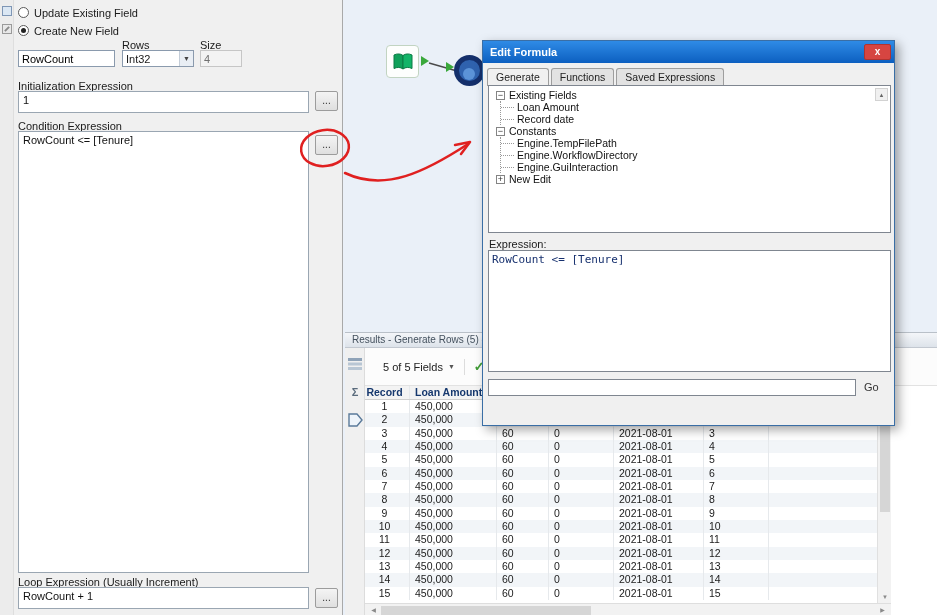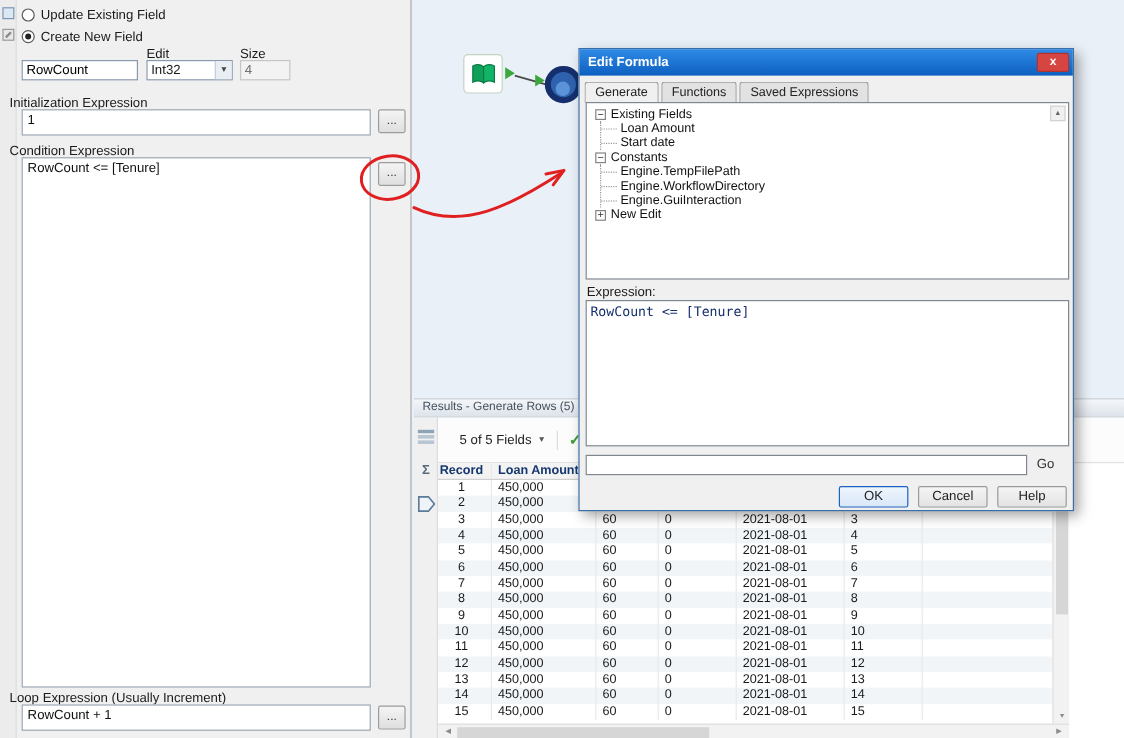--- a/index.html
+++ b/index.html
@@ -29,21 +29,21 @@
   .radio .dot { position:absolute; left:2px; top:2px; width:5px; height:5px; border-radius:50%; background:#222; }
   .flabel { font-size:11px; color:#1a1a1a; white-space:nowrap; }
   .lbl-type { position:absolute; left:122px; top:39px; }
   .lbl-size { position:absolute; left:200px; top:39px; }
   .tinput { position:absolute; border:1px solid #8a9aad; background:#fff; font-size:11px; padding:1px 3px; height:17px; font-family:"Liberation Sans", sans-serif; line-height:13px; }
   .name-input { left:18px; top:50px; width:97px; }
   .type-select { position:absolute; left:122px; top:50px; width:72px; height:17px; border:1px solid #8a9aad; background:#fff; display:flex; align-items:center; }
   .type-select .val { flex:1; padding-left:3px; font-size:11px; }
   .type-select .caret-box { width:14px; height:100%; background:#e9eef4; border-left:1px solid #c4cdd8; display:flex; align-items:center; justify-content:center; font-size:7px; color:#444; }
   .size-input { left:200px; top:50px; width:42px; background:#f3f3f3; border-color:#c6c6c6; color:#707070; }
-  .sect-label { position:absolute; left:8px; font-size:11px; }
+  .sect-label { position:absolute; left:18px; font-size:11px; }
   .lbl-init { top:80px; } .lbl-cond { top:120px; } .lbl-loop { top:576px; }
   .expr-box { position:absolute; left:18px; border:1px solid #9aa6b2; background:#fff; font-size:11px; padding:2px 4px; color:#111; overflow:hidden; white-space:pre; }
   .init-box { top:91px; width:291px; height:22px; }
   .cond-box { top:131px; width:291px; height:442px; }
   .loop-box { top:587px; width:291px; height:22px; }
   .browse-btn { position:absolute; left:315px; width:23px; height:20px; background:linear-gradient(#f4f4f4,#dfdfdf); border:1px solid #9c9c9c; border-radius:2px; font-size:10px; text-align:center; line-height:16px; color:#333; cursor:pointer; }
   .bb-init { top:91px; } .bb-cond { top:135px; } .bb-loop { top:588px; }
 
   
   .results { position:absolute; left:345px; top:332px; width:592px; height:283px; background:#fff; z-index:10; border-top:1px solid #b9c0c8; }
@@ -299,21 +299,21 @@
     <div class="radio-row r1">
       <span class="radio"></span>
       <span class="flabel">Update Existing Field</span>
     </div>
     <div class="radio-row r2">
       <span class="radio">
           <span class="dot"></span>
         </span>
       <span class="flabel">Create New Field</span>
     </div>
-    <span class="flabel lbl-type">Edit</span>
+    <span class="flabel lbl-type">Rows</span>
     <span class="flabel lbl-size">Size</span>
     <input class="tinput name-input" value="RowCount" style="">
     <div class="type-select">
       <span class="val">Int32</span>
       <span class="caret-box">▼</span>
     </div>
     <input class="tinput size-input" disabled="" value="4" style="">
     <span class="flabel sect-label lbl-init">Initialization Expression</span>
     <div class="expr-box init-box">1</div>
     <button class="browse-btn bb-init">...</button>
@@ -342,21 +342,21 @@
             <span class="toggle">−</span>
             <span>Existing Fields</span>
           </div>
           <div class="tree-kids">
             <div class="tree-row">
               <span class="dash"></span>
               <span>Loan Amount</span>
             </div>
             <div class="tree-row">
               <span class="dash"></span>
-              <span>Start date</span>
+              <span>Record date</span>
             </div>
           </div>
           <div class="tree-row">
             <span class="toggle">−</span>
             <span>Constants</span>
           </div>
           <div class="tree-kids">
             <div class="tree-row">
               <span class="dash"></span>
               <span>Engine.TempFilePath</span>
@@ -373,25 +373,20 @@
           <div class="tree-row">
             <span class="toggle">+</span>
             <span>New Edit</span>
           </div>
         </div>
     </div>
     <span class="flabel dlg-expr-label">Expression:</span>
     <textarea class="dlg-expr" spellcheck="false" style="">RowCount &lt;= [Tenure]</textarea>
     <input class="dlg-search" value="" style="">
     <span class="dlg-go">Go</span>
-    <div class="dlg-buttons">
-      <button class="dbtn ok">OK</button>
-      <button class="dbtn">Cancel</button>
-      <button class="dbtn">Help</button>
-    </div>
   </div>
 
   <svg class="annot">
     <ellipse cx="325" cy="148" rx="24" ry="18" fill="none" stroke="#e02020" stroke-width="2.5" transform="rotate(-8 325 148)"></ellipse>
     <path d="M 345 173 C 385 192, 425 172, 468 144" fill="none" stroke="#e02020" stroke-width="2.5" stroke-linecap="round"></path>
     <path d="M 470 142 L 455 145 M 470 142 L 461 154" fill="none" stroke="#e02020" stroke-width="2.5" stroke-linecap="round"></path>
   </svg>
 
 </div>
 

